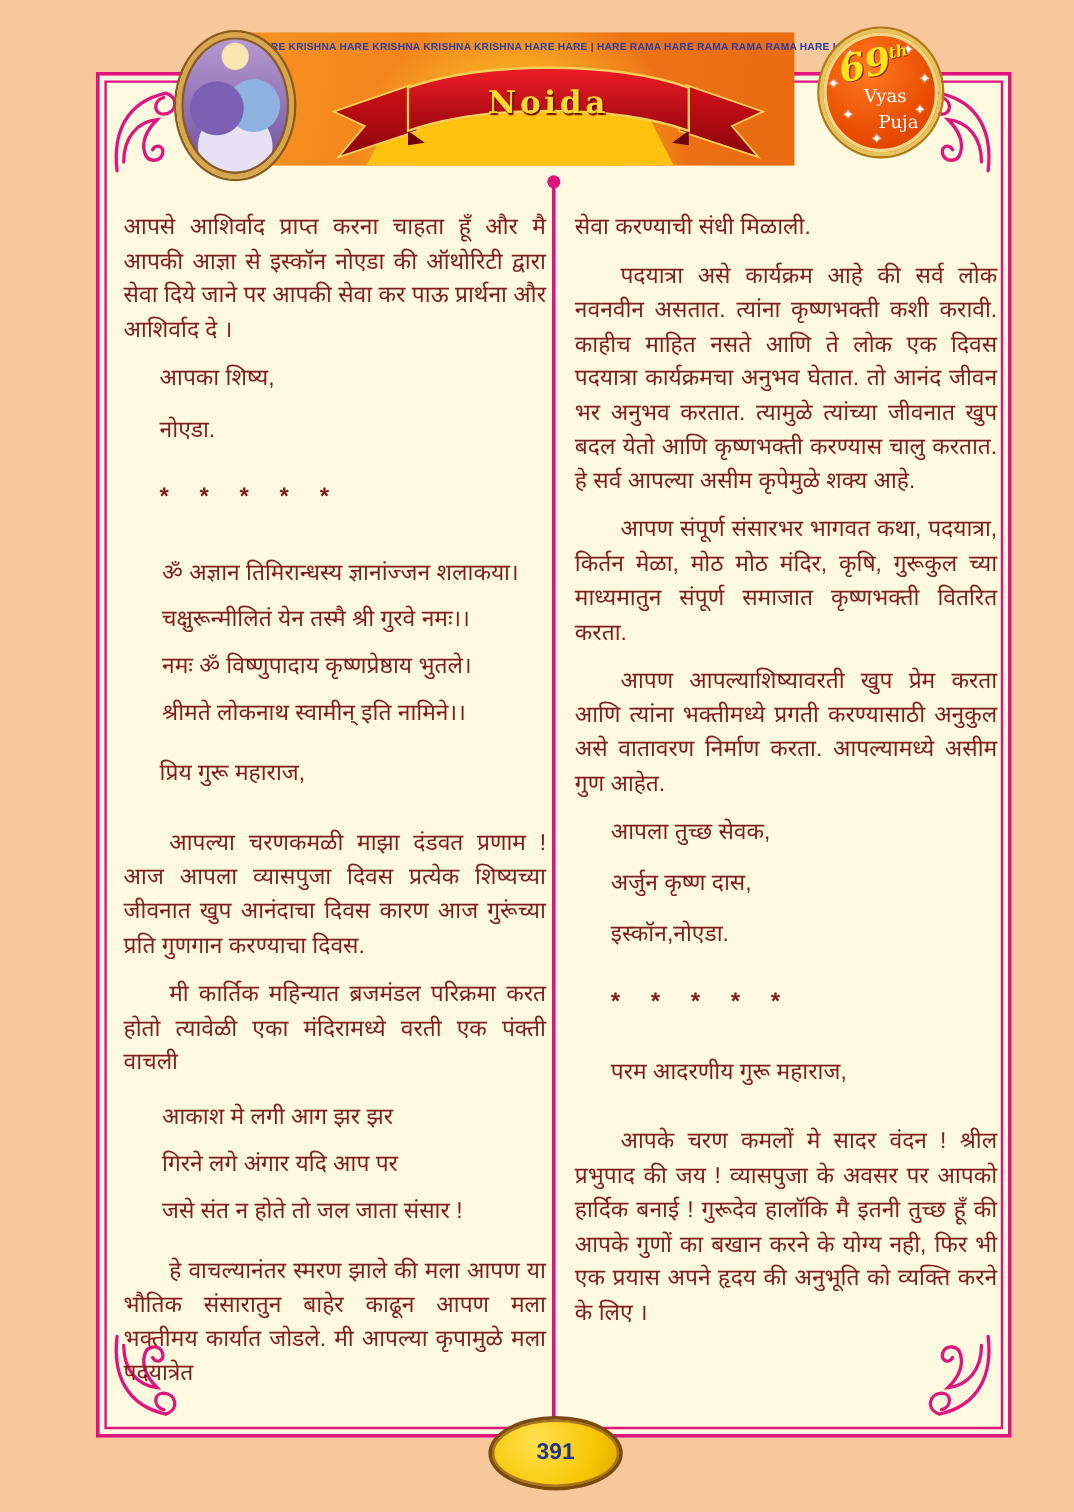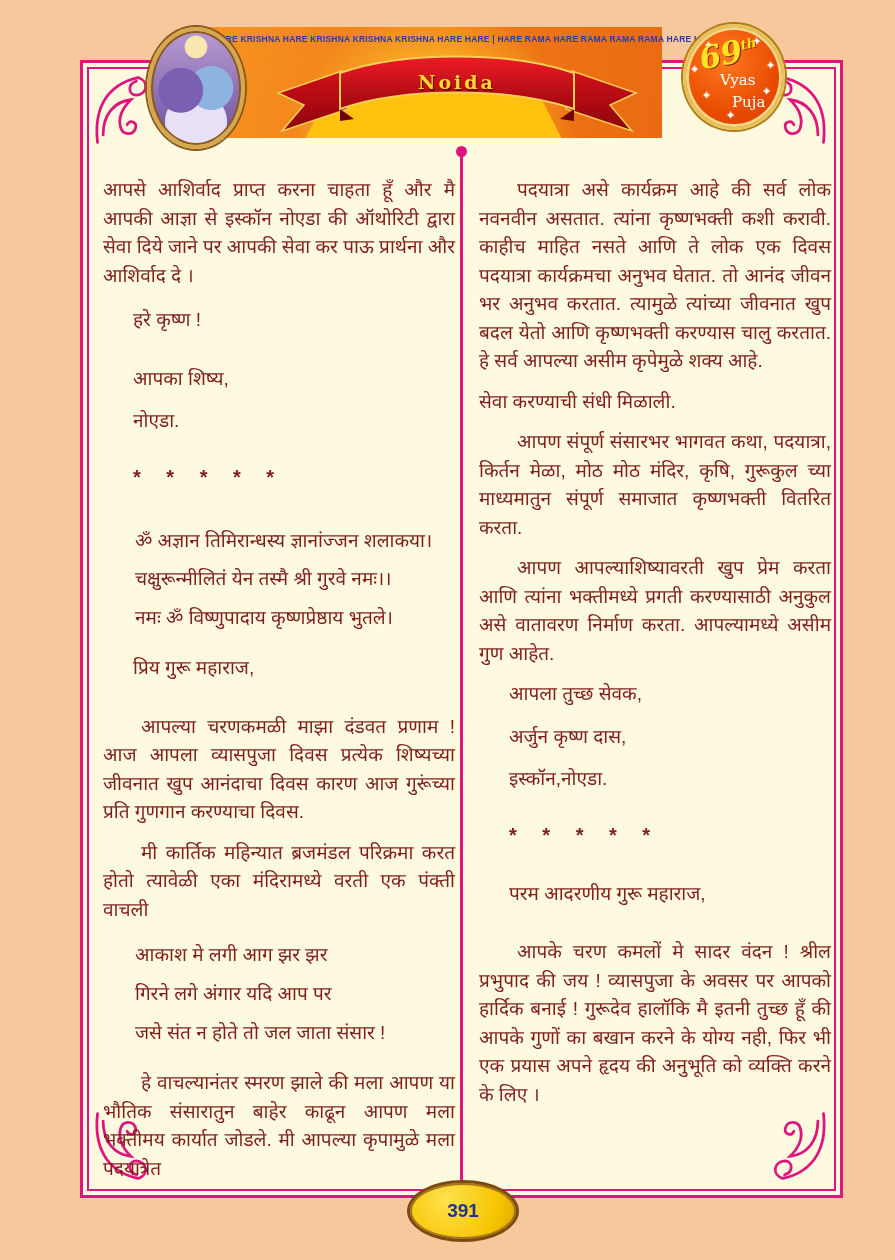--- a/index.html
+++ b/index.html
@@ -36,21 +36,21 @@
   }
   .mantra{
     position:absolute;left:8px;top:7px;width:440px;z-index:2;
     font-size:8.5px;font-weight:bold;color:#2a3da8;text-align:center;
     letter-spacing:.2px;white-space:nowrap;
   }
   .ribbon{position:absolute;left:63px;top:20px;width:378px;height:90px;z-index:3;}
   .ribbon-title{
     position:absolute;left:0;top:24px;width:100%;text-align:center;z-index:4;
     font-family:"DejaVu Serif","Liberation Serif",serif;
-    font-size:19px;font-weight:bold;letter-spacing:3px;color:#ffd92e;
+    font-size:26px;font-weight:bold;letter-spacing:3px;color:#ffd92e;
     text-shadow:1px 2px 1px #6b0007;
   }
   .deity{
     position:absolute;left:147px;top:27px;width:90px;height:114px;z-index:5;
     border-radius:50%;
     border:4px solid #d7a84b;
     box-shadow:0 0 0 2px #8a5a20, inset 0 0 0 2px #8a5a20;
     background:
       radial-gradient(circle at 50% 14%, #f8e7b0 0 10%, rgba(0,0,0,0) 11%),
       radial-gradient(circle at 33% 52%, #7a5fb3 0 26%, rgba(0,0,0,0) 27%),
@@ -171,45 +171,45 @@
     <span class="sp" style="left:40px;top:82px;">✦</span>
     <span class="num"><span>69</span><sup>th</sup></span>
     <span class="l1">Vyas</span>
     <span class="l2">Puja</span>
   </div>
 </header>
 
 <main>
   <section class="col" id="left-col">
       <p class="para noindent">आपसे आशिर्वाद प्राप्त करना चाहता हूँ और मै आपकी आज्ञा से इस्कॉन नोएडा की ऑथोरिटी द्वारा सेवा दिये जाने पर आपकी सेवा कर पाऊ प्रार्थना और आशिर्वाद दे ।</p>
-      <p class="salutation">हरे कृष्ण !</p>
       <div class="sig-block">
         <p class="sig-line">आपका शिष्य,</p>
         <p class="sig-line">नोएडा.</p>
       </div>
       <p class="stars">* * * * *</p>
       <div class="verse">
         <p class="verse-line">ॐ अज्ञान तिमिरान्धस्य ज्ञानांज्जन शलाकया।</p>
         <p class="verse-line">चक्षुरून्मीलितं येन तस्मै श्री गुरवे नमः।।</p>
         <p class="verse-line">नमः ॐ विष्णुपादाय कृष्णप्रेष्ठाय भुतले।</p>
+        <p class="verse-line">श्रीमते लोकनाथ स्वामीन् इति नामिने।।</p>
       </div>
       <p class="salutation">प्रिय गुरू महाराज,</p>
       <p class="para">आपल्या चरणकमळी माझा दंडवत प्रणाम ! आज आपला व्यासपुजा दिवस प्रत्येक शिष्यच्या जीवनात खुप आनंदाचा दिवस कारण आज गुरूंच्या प्रति गुणगान करण्याचा दिवस.</p>
       <p class="para">मी कार्तिक महिन्यात ब्रजमंडल परिक्रमा करत होतो त्यावेळी एका मंदिरामध्ये वरती एक पंक्ती वाचली</p>
       <div class="verse">
         <p class="verse-line">आकाश मे लगी आग झर झर</p>
         <p class="verse-line">गिरने लगे अंगार यदि आप पर</p>
         <p class="verse-line">जसे संत न होते तो जल जाता संसार !</p>
       </div>
       <p class="para">हे वाचल्यानंतर स्मरण झाले की मला आपण या भौतिक संसारातुन बाहेर काढून आपण मला भक्तीमय कार्यात जोडले. मी आपल्या कृपामुळे मला पदयात्रेत</p>
     </section>
   <div class="divider"></div>
   <section class="col" id="right-col">
+      <p class="para noindent">सेवा करण्याची संधी मिळाली.</p>
       <p class="para">पदयात्रा असे कार्यक्रम आहे की सर्व लोक नवनवीन असतात. त्यांना कृष्णभक्ती कशी करावी. काहीच माहित नसते आणि ते लोक एक दिवस पदयात्रा कार्यक्रमचा अनुभव घेतात. तो आनंद जीवन भर अनुभव करतात. त्यामुळे त्यांच्या जीवनात खुप बदल येतो आणि कृष्णभक्ती करण्यास चालु करतात. हे सर्व आपल्या असीम कृपेमुळे शक्य आहे.</p>
-      <p class="para noindent">सेवा करण्याची संधी मिळाली.</p>
       <p class="para">आपण संपूर्ण संसारभर भागवत कथा, पदयात्रा, किर्तन मेळा, मोठ मोठ मंदिर, कृषि, गुरूकुल च्या माध्यमातुन संपूर्ण समाजात कृष्णभक्ती वितरित करता.</p>
       <p class="para">आपण आपल्याशिष्यावरती खुप प्रेम करता आणि त्यांना भक्तीमध्ये प्रगती करण्यासाठी अनुकुल असे वातावरण निर्माण करता. आपल्यामध्ये असीम गुण आहेत.</p>
       <div class="sig-block">
         <p class="sig-line">आपला तुच्छ सेवक,</p>
         <p class="sig-line">अर्जुन कृष्ण दास,</p>
         <p class="sig-line">इस्कॉन,नोएडा.</p>
       </div>
       <p class="stars">* * * * *</p>
       <p class="salutation">परम आदरणीय गुरू महाराज,</p>
       <p class="para">आपके चरण कमलों मे सादर वंदन ! श्रील प्रभुपाद की जय ! व्यासपुजा के अवसर पर आपको हार्दिक बनाई ! गुरूदेव हालॉकि मै इतनी तुच्छ हूँ की आपके गुणों का बखान करने के योग्य नही, फिर भी एक प्रयास अपने हृदय की अनुभूति को व्यक्ति करने के लिए ।</p>

